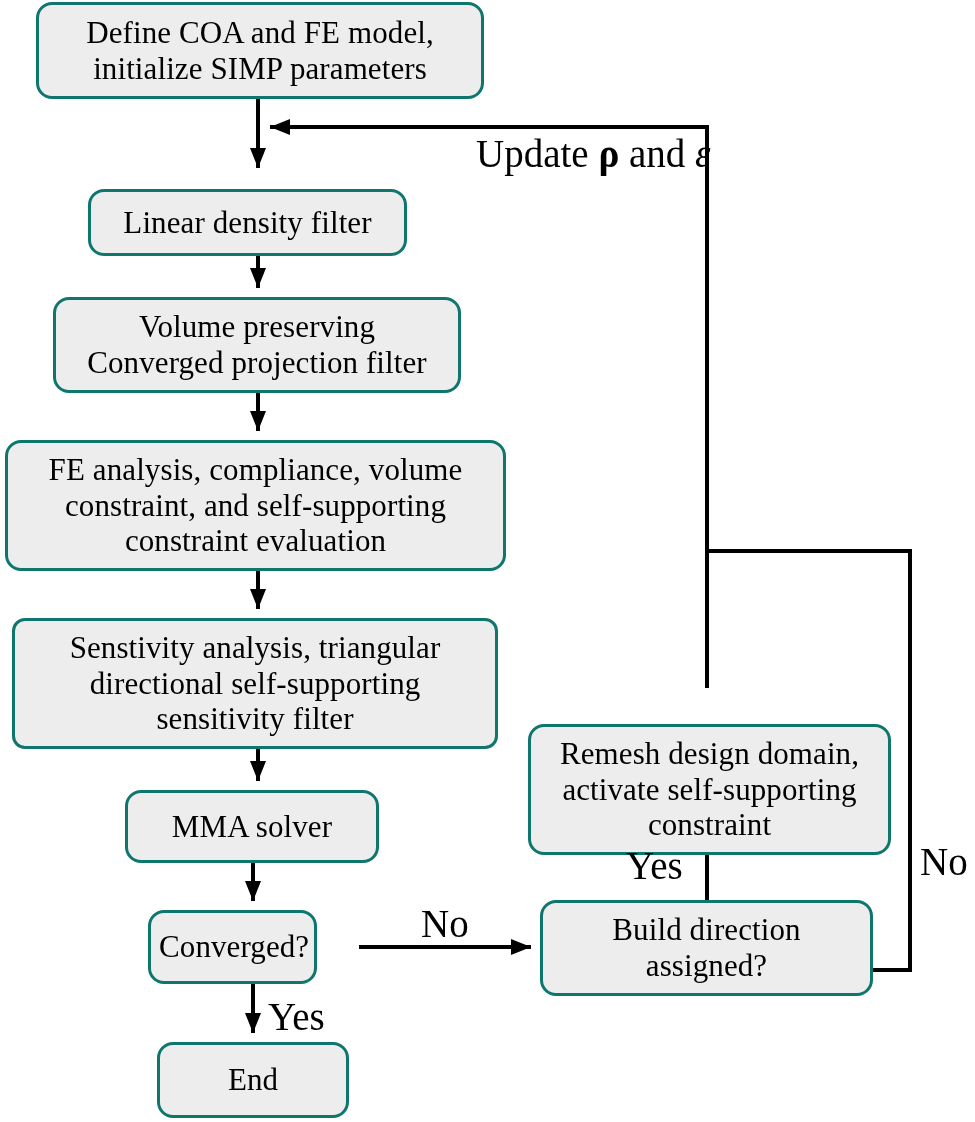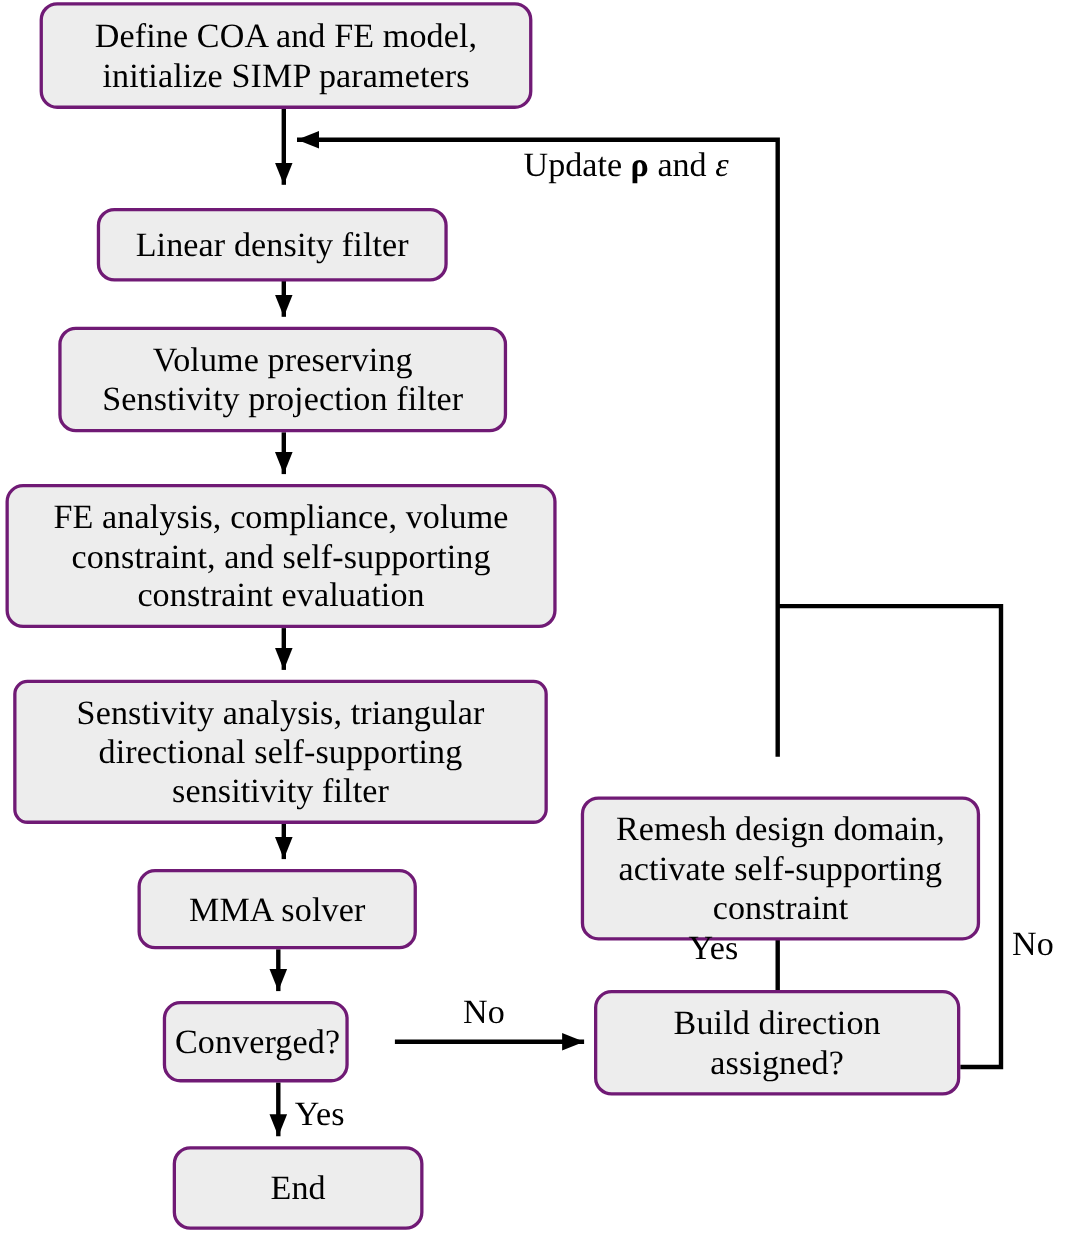--- a/index.html
+++ b/index.html
@@ -19,42 +19,42 @@
     position: absolute;
     left: 0;
     top: 0;
     width: 975px;
     height: 1122px;
   }
   .node {
     position: absolute;
     box-sizing: border-box;
     background: #ededed;
-    border: 3px solid #701a75;
+    border: 3px solid #0f766e;
     border-radius: 16px;
     display: flex;
     align-items: center;
     justify-content: center;
     text-align: center;
     color: #000000;
     font-size: 31px;
     line-height: 1.16;
     letter-spacing: 0.1px;
     padding: 2px 8px;
     z-index: 2;
   }
   .node .txt {
     display: block;
     width: 100%;
     white-space: pre-line;
   }
   .edge-label {
     position: absolute;
     color: #000000;
-    font-size: 31px;
+    font-size: 39px;
     line-height: 1.1;
     white-space: nowrap;
     z-index: 3;
   }
   .edge-label .sym-bold {
     font-weight: bold;
   }
   .edge-label .sym-ital {
     font-style: italic;
   }
@@ -104,21 +104,21 @@
     <span class="txt">Define COA and FE model,
 initialize SIMP parameters</span>
   </div>
 
   <div class="node" style="left:88px; top:189px; width:319px; height:67px;">
     <span class="txt">Linear density filter</span>
   </div>
 
   <div class="node" style="left:53px; top:297px; width:408px; height:96px;">
     <span class="txt">Volume preserving
-Senstivity projection filter</span>
+Converged projection filter</span>
   </div>
 
   <div class="node" style="left:5px; top:440px; width:501px; height:131px;">
     <span class="txt">FE analysis, compliance, volume
 constraint,  and self-supporting
 constraint evaluation</span>
   </div>
 
   <div class="node" style="left:12px; top:618px; width:486px; height:131px;border-radius:13px;">
     <span class="txt">Senstivity analysis,  triangular
@@ -127,21 +127,21 @@
   </div>
 
   <div class="node" style="left:125px; top:790px; width:254px; height:73px;text-align:center;">
     <span class="txt">MMA solver</span>
   </div>
 
   <div class="node" style="left:148px; top:910px; width:169px; height:74px;">
     <span class="txt">Converged?</span>
   </div>
 
-  <div class="node" style="left:157px; top:1042px; width:228px; height:76px;">
+  <div class="node" style="left:157px; top:1042px; width:192px; height:76px;">
     <span class="txt">End</span>
   </div>
 
   <div class="node" style="left:528px; top:688px; width:363px; height:131px;margin-top:36px;">
     <span class="txt">Remesh design domain,
 activate self-supporting
 constraint</span>
   </div>
 
   <div class="node" style="left:540px; top:900px; width:333px; height:96px;">

